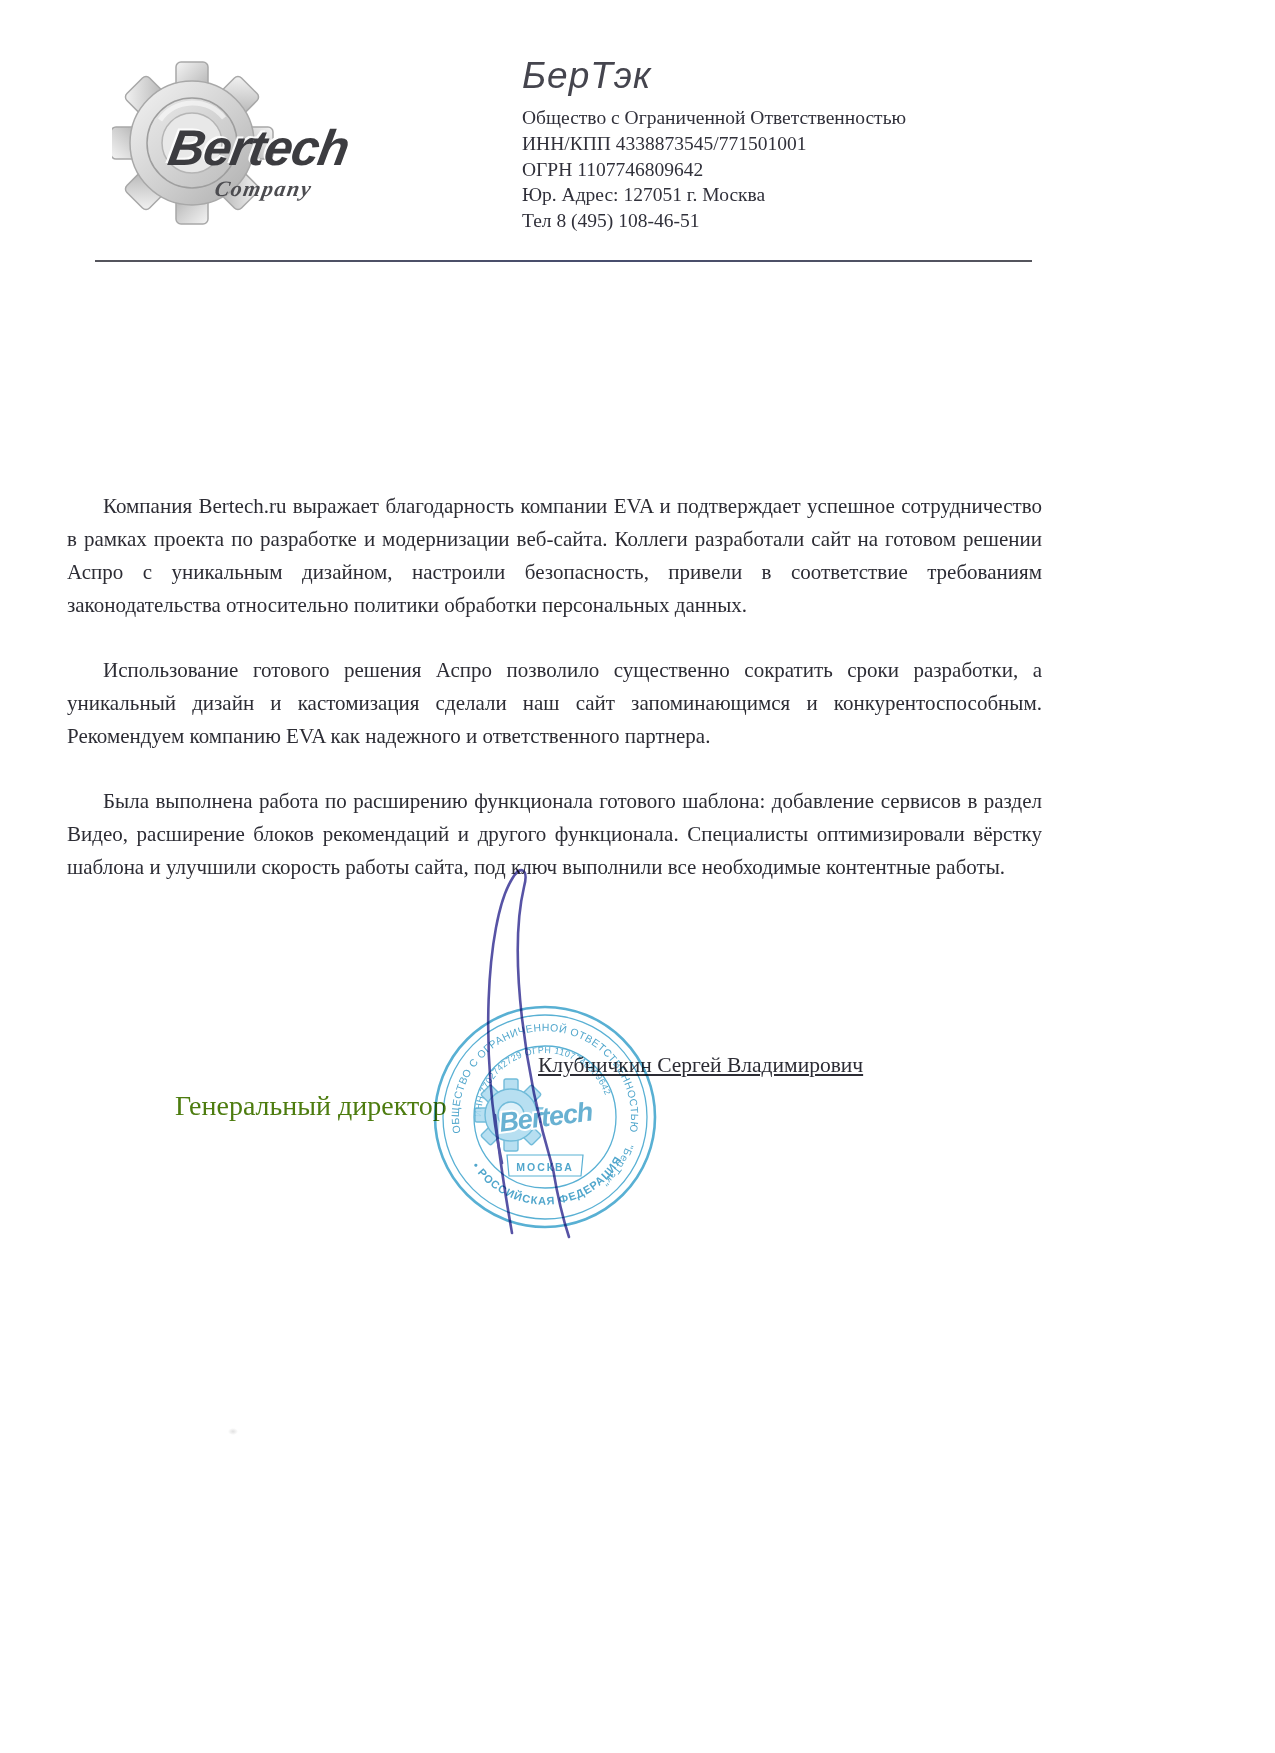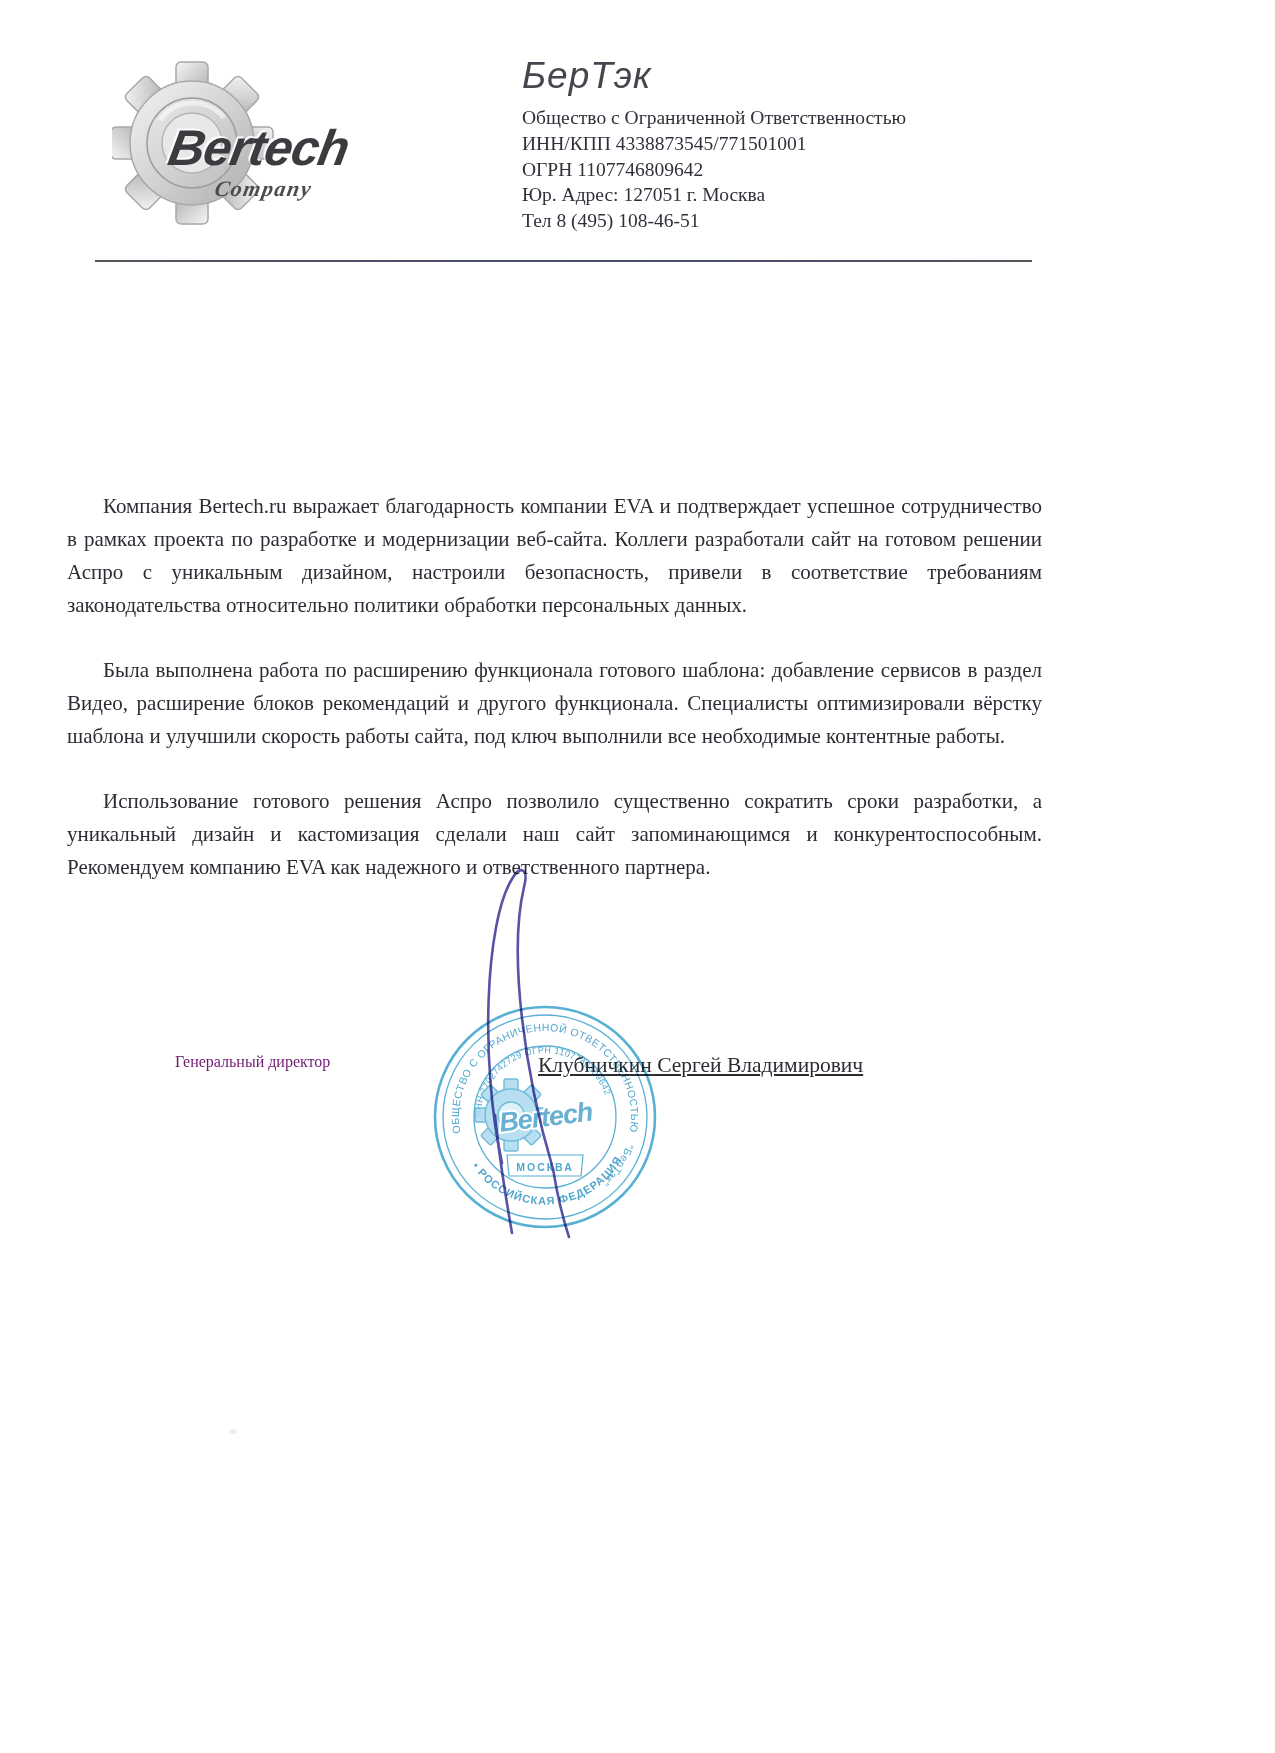--- a/index.html
+++ b/index.html
@@ -34,21 +34,21 @@
     background:linear-gradient(to right,#55555c,#474d6e 55%,#55555c);
   }
   
   .letter-body{
     position:absolute;left:67px;top:490px;width:975px;
     font-size:21px;line-height:33px;
     text-align:justify;
   }
   .letter-body p{margin:0 0 32px 0;text-indent:36px;}
   
-  .sig-title{position:absolute;left:175px;top:1053px;font-size:16px;color:#701a75;}
+  .sig-title{position:absolute;left:175px;top:1090px;font-size:28px;color:#4d7c0f;}
   .sig-name{position:absolute;left:538px;top:1053px;font-size:21.5px;color:#2c2c34;text-decoration:underline;}
   .stamp-wrap{
     position:absolute;left:425px;top:997px;width:240px;height:240px;
     mix-blend-mode:multiply;opacity:.92;
   }
   .pen-wrap{
     position:absolute;left:440px;top:863px;width:200px;height:390px;
     mix-blend-mode:multiply;opacity:.88;
   }
   .scan-artifact{
@@ -105,22 +105,22 @@
     <div class="company-line">ИНН/КПП 4338873545/771501001</div>
     <div class="company-line">ОГРН 1107746809642</div>
     <div class="company-line">Юр. Адрес: 127051 г. Москва</div>
     <div class="company-line">Тел 8 (495) 108-46-51</div>
   </div>
 
   <div class="divider"></div>
 
   <div class="letter-body">
     <p>Компания Bertech.ru выражает благодарность компании EVA и подтверждает успешное сотрудничество в рамках проекта по разработке и модернизации веб-сайта. Коллеги разработали сайт на готовом решении Аспро с уникальным дизайном, настроили безопасность, привели в соответствие требованиям законодательства относительно политики обработки персональных данных.</p>
+    <p>Использование готового решения Аспро позволило существенно сократить сроки разработки, а уникальный дизайн и кастомизация сделали наш сайт запоминающимся и конкурентоспособным. Рекомендуем компанию EVA как надежного и ответственного партнера.</p>
     <p>Была выполнена работа по расширению функционала готового шаблона: добавление сервисов в раздел Видео, расширение блоков рекомендаций и другого функционала. Специалисты оптимизировали вёрстку шаблона и улучшили скорость работы сайта, под ключ выполнили все необходимые контентные работы.</p>
-    <p>Использование готового решения Аспро позволило существенно сократить сроки разработки, а уникальный дизайн и кастомизация сделали наш сайт запоминающимся и конкурентоспособным. Рекомендуем компанию EVA как надежного и ответственного партнера.</p>
   </div>
 
   <div class="sig-title">Генеральный директор</div>
   <div class="sig-name">Клубничкин Сергей Владимирович</div>
 
   <div class="stamp-wrap">
     <svg width="240" height="240" viewBox="0 0 240 240">
       <defs>
         <path id="arcTop" d="M 120,206 A 86,86 0 1,1 120,34 A 86,86 0 1,1 120,206"></path>
         <path id="arcInner" d="M 120,184 A 64,64 0 1,1 120,56 A 64,64 0 1,1 120,184"></path>

